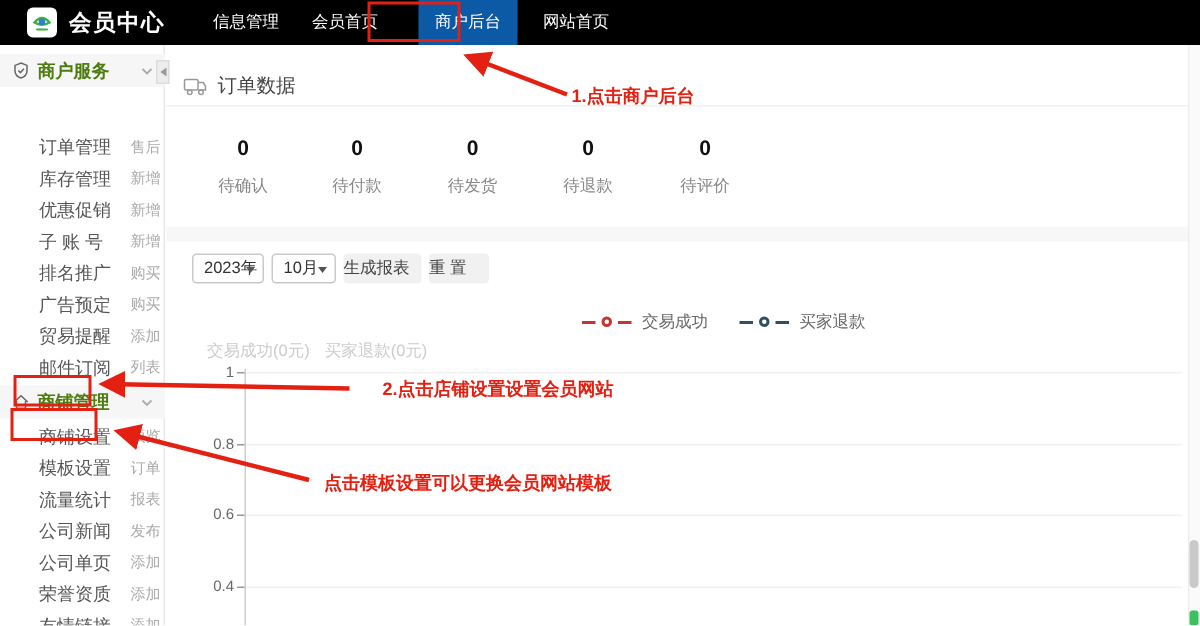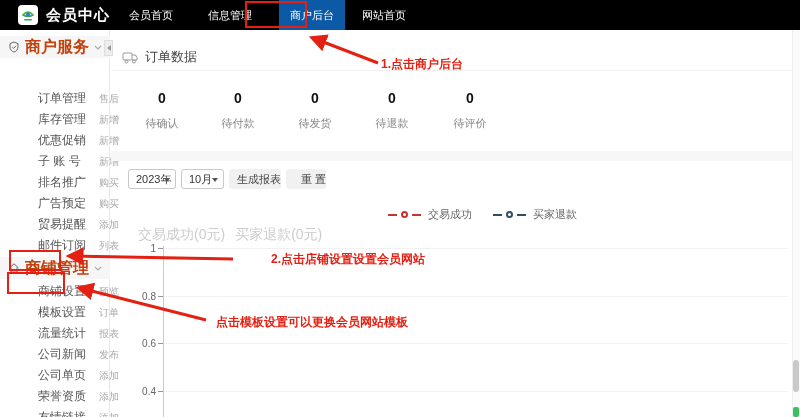--- a/index.html
+++ b/index.html
@@ -16,45 +16,45 @@
   .nav-item.active { background:#0c5aa6; padding:0 11px; }
   .top-right { position:absolute; right:16px; top:0; height:30px; display:flex; align-items:center; gap:14px; }
   .avatar { width:18px; height:18px; border-radius:50%; background:#e9e9e9; position:relative; overflow:hidden; }
   .avatar .head { position:absolute; left:6px; top:3px; width:6px; height:6px; border-radius:50%; background:#b9b9b9; }
   .avatar .body { position:absolute; left:3px; top:10px; width:12px; height:8px; border-radius:6px 6px 0 0; background:#b9b9b9; }
   .top-link { color:#fff; font-size:11px; cursor:pointer; white-space:nowrap; }
 
   
   .sidebar { position:absolute; left:0; top:30px; width:110px; height:387px; background:#fff; border-right:1px solid #e8e8e8; }
   .sec-header { position:absolute; left:0; width:110px; height:22px; background:#f6f6f6; display:flex; align-items:center; padding:0 8px; gap:5px; }
-  .sec-title { font-size:16px; font-weight:bold; color:#c2410c; flex:1; }
-  .side-item { position:absolute; left:0; width:117px; height:21px; line-height:21px; cursor:pointer;margin-left:12px; }
+  .sec-title { font-size:12px; font-weight:bold; color:#4d7c0f; flex:1; }
+  .side-item { position:absolute; left:0; width:117px; height:21px; line-height:21px; cursor:pointer; }
   .side-label { position:absolute; left:26px; font-size:12px; color:#555; }
   .side-action { position:absolute; right:10px; font-size:10px; color:#aaa; }
   .collapse-tab { position:absolute; left:104px; top:40px; width:9px; height:16px; background:#ededed; border:1px solid #ddd;
                   display:flex; align-items:center; justify-content:center; cursor:pointer; }
   .collapse-tab i { width:0; height:0; border-top:3px solid transparent; border-bottom:3px solid transparent; border-right:4px solid #999; }
 
   
   .panel-header { position:absolute; left:122px; top:48px; display:flex; align-items:center; gap:7px; }
   .panel-title { font-size:13px; color:#444; }
   .hline { position:absolute; height:1px; background:#f0f0f0; }
   .stat { position:absolute; top:90px; width:72px; text-align:center; }
   .stat-value { font-size:14px; font-weight:bold; color:#111; }
   .stat-label { margin-top:10px; font-size:11px; color:#888; }
   .band { position:absolute; left:111px; top:151px; width:681px; height:10px; background:#f7f7f7; }
 
   .select { position:absolute; top:169px; height:20px; border:1px solid #c9c9c9; border-radius:3px; background:#fff;
             font-size:11px; color:#333; line-height:18px; padding-left:7px; cursor:pointer; }
   .select i { position:absolute; right:5px; top:8px; width:0; height:0; border-left:3px solid transparent; border-right:3px solid transparent; border-top:4px solid #555; }
   .btn { position:absolute; top:169px; height:20px; background:#f1f1f1; border-radius:3px; font-size:11px; color:#444;
-         line-height:20px; text-align:right; cursor:pointer; }
+         line-height:20px; text-align:left; cursor:pointer; }
 
   .chart-title { position:absolute; left:137px; top:201px; font-size:14px; font-weight:bold; color:#333; }
-  .chart-sub { position:absolute; left:138px; top:226px; font-size:14px; color:#ccc; display:flex; gap:10px; }
+  .chart-sub { position:absolute; left:138px; top:226px; font-size:11px; color:#ccc; display:flex; gap:10px; }
   .legend { position:absolute; top:207px; display:flex; align-items:center; gap:4px; }
   .lg-line { width:9px; height:0; border-top:2px solid; }
   .lg-dot { width:7px; height:7px; border-radius:50%; border:2px solid; background:#fff; }
   .lg-text { font-size:11px; color:#666; margin-left:3px; }
   .legend.success .lg-line, .legend.success .lg-dot { border-color:#c23531; }
   .legend.refund  .lg-line, .legend.refund  .lg-dot { border-color:#324e63; }
 
   .vaxis { position:absolute; left:163px; top:246px; width:1px; height:171px; background:#ccc; }
   .gridline { position:absolute; left:164px; width:624px; height:1px; background:#f1f1f1; }
   .tickdash { position:absolute; left:158px; width:5px; height:1px; background:#999; }
@@ -79,22 +79,22 @@
     <div class="logo">
       <svg width="14" height="14" viewBox="0 0 14 14">
         <path d="M2 7 Q7 1 12 7 Q7 10 2 7 Z" fill="none" stroke="#3fae49" stroke-width="1.6"></path>
         <circle cx="7" cy="6.6" r="2.2" fill="#2f7fd0"></circle>
         <rect x="3" y="11" width="8" height="1.4" rx="0.7" fill="#3fae49"></rect>
       </svg>
     </div>
     <div class="brand">会员中心</div>
 
     <div class="nav">
+      <div class="nav-item" style="margin-left:13px">信息管理</div>
       <div class="nav-item">会员首页</div>
-      <div class="nav-item" style="margin-left:13px">信息管理</div>
       <div class="nav-item active" style="margin-left:16px">商户后台</div>
       <div class="nav-item" style="margin-left:6px">网站首页</div>
     </div>
 
   </div>
 
   <div class="sidebar">
 
     <div class="sec-header" style="top:6px">
       <svg width="12" height="12" viewBox="0 0 12 12">
@@ -270,20 +270,20 @@
       <marker id="ah" markerWidth="6" markerHeight="6" refX="4.5" refY="3" orient="auto">
         <path d="M0,0 L6,3 L0,6 Z" fill="#e32012"></path>
       </marker>
     </defs>
     <line x1="378" y1="63" x2="313" y2="38" stroke="#e32012" stroke-width="3" marker-end="url(#ah)"></line>
     <line x1="233" y1="259" x2="70" y2="256" stroke="#e32012" stroke-width="3" marker-end="url(#ah)"></line>
     <line x1="206" y1="320" x2="80" y2="288" stroke="#e32012" stroke-width="3" marker-end="url(#ah)"></line>
   </svg>
 
   <div class="anno-text" style="left:381px; top:56px;">1.点击商户后台</div>
-  <div class="anno-text" style="left:255px; top:251px;margin-left:16px;">2.点击店铺设置设置会员网站</div>
+  <div class="anno-text" style="left:255px; top:251px;">2.点击店铺设置设置会员网站</div>
   <div class="anno-text" style="left:216px; top:314px;">点击模板设置可以更换会员网站模板</div>
 
   <div class="scroll-track"></div>
   <div class="scroll-thumb"></div>
   <div class="green-widget"></div>
 
 </div>
 
 </body></html>

